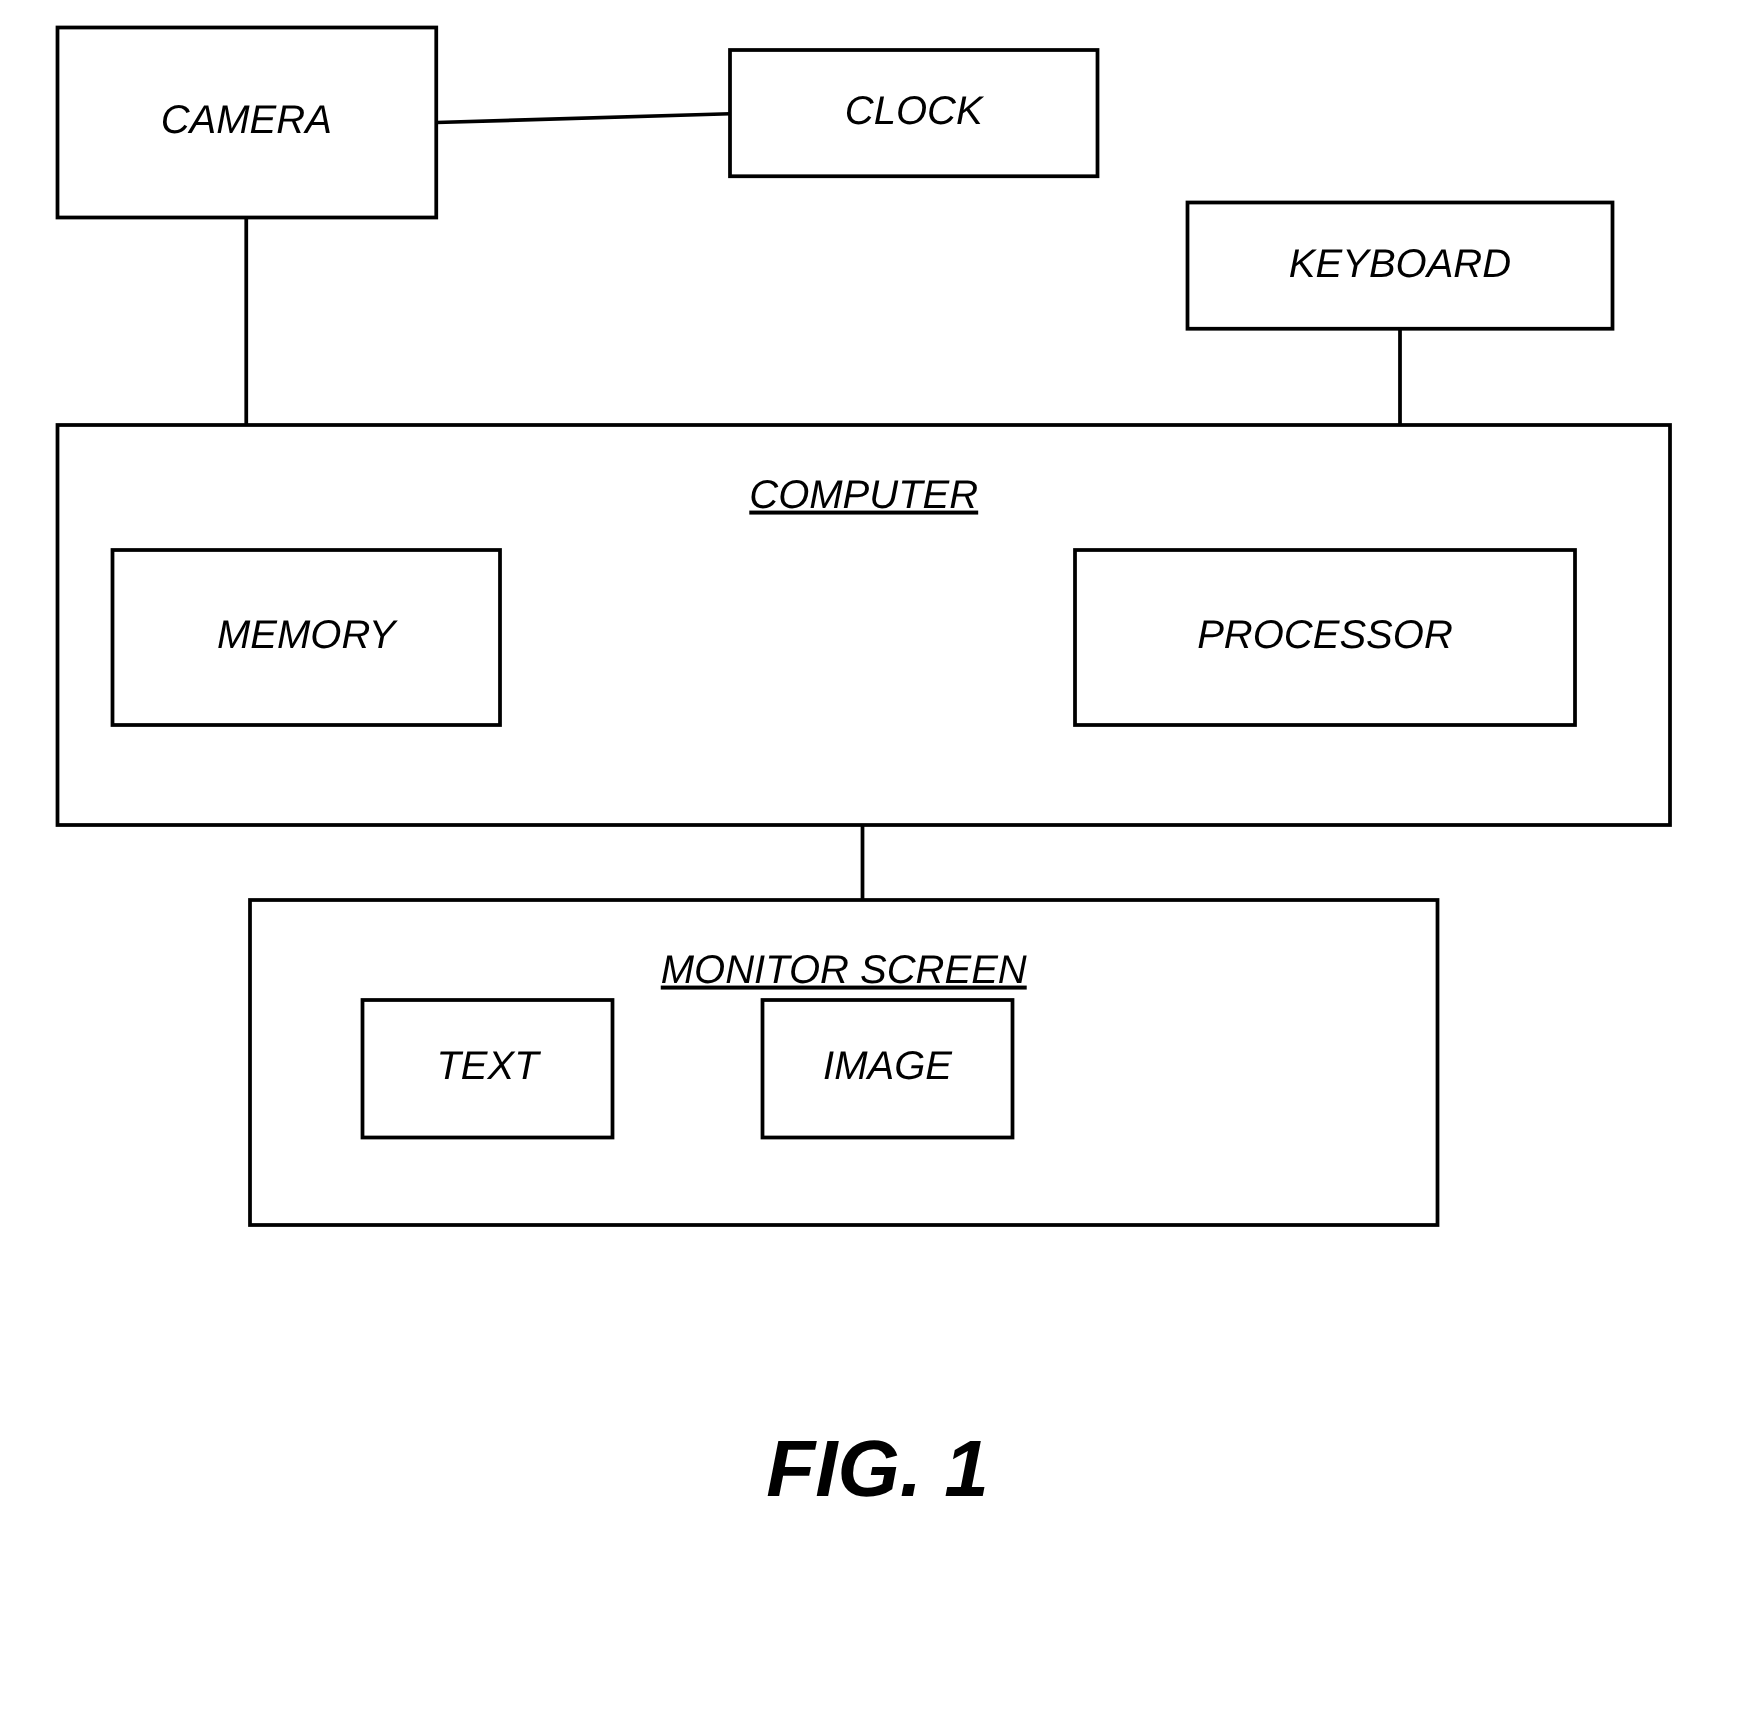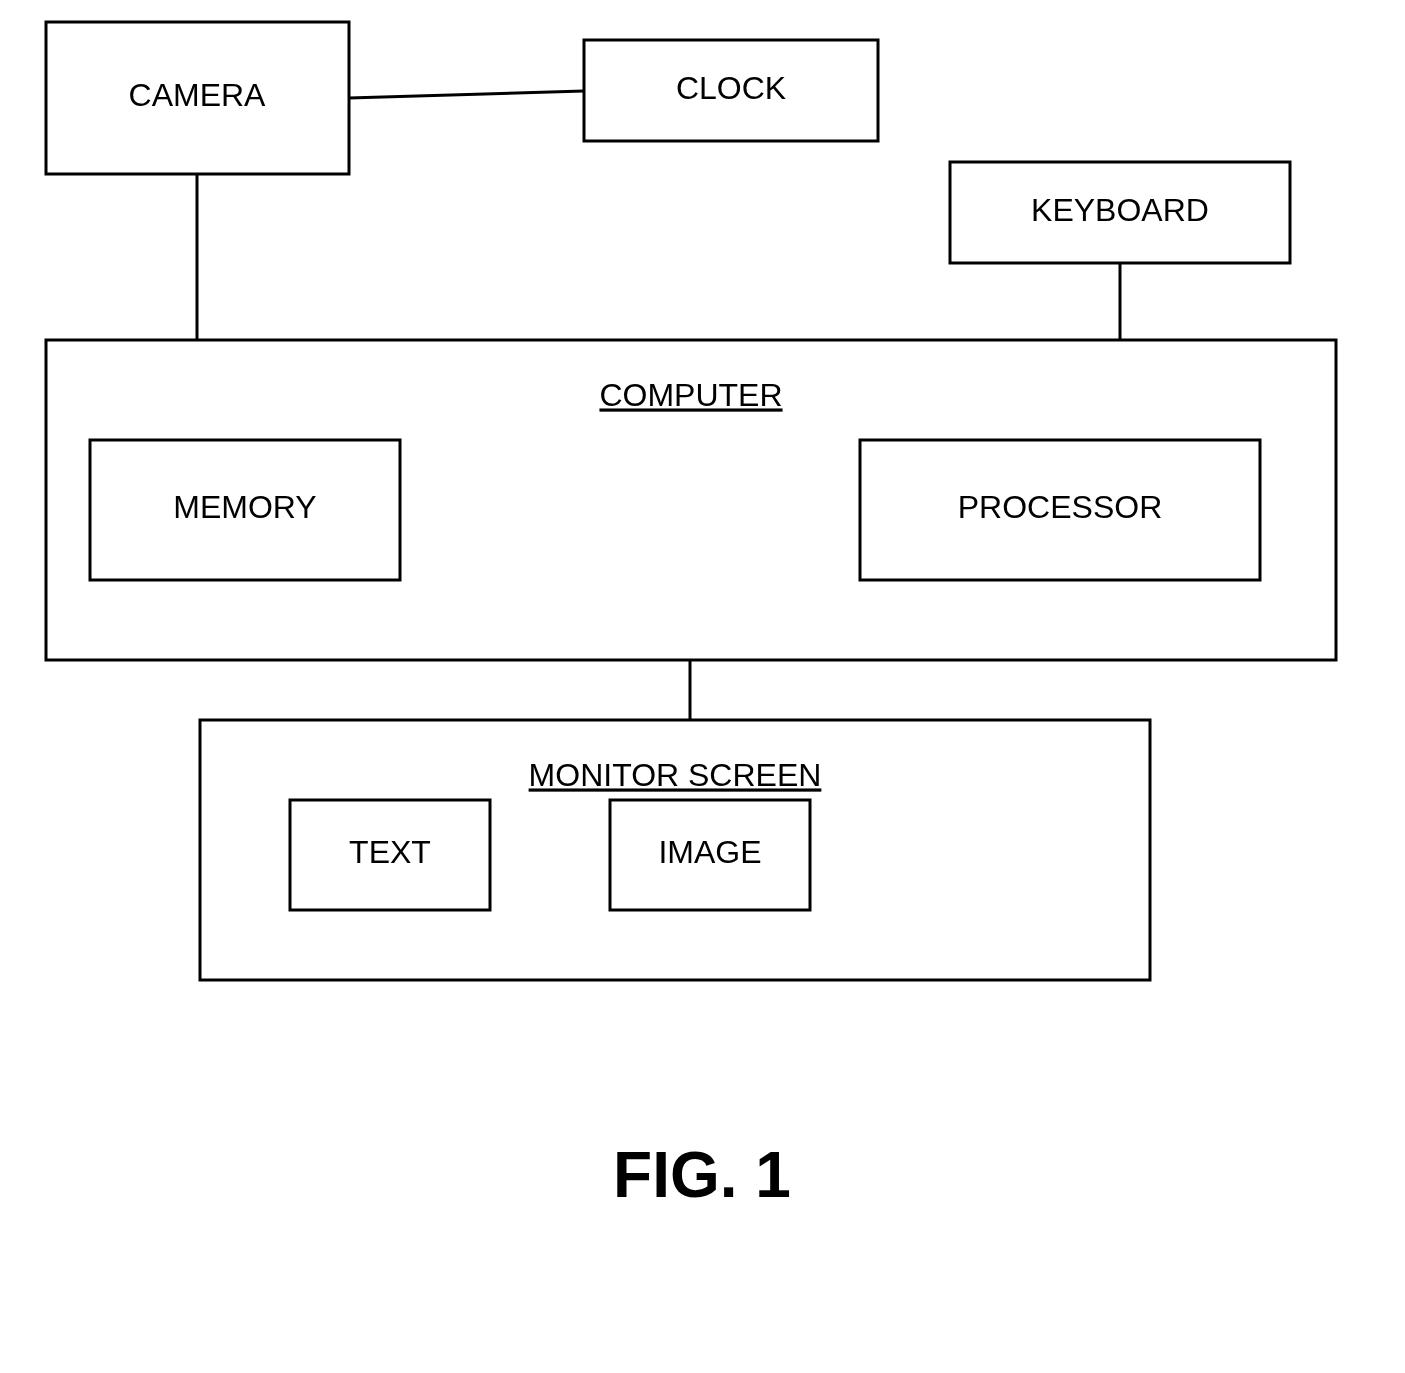--- a/index.html
+++ b/index.html
@@ -16,20 +16,21 @@
       position: relative;
       overflow: hidden;
     }
 
     .diagram-container {
       position: absolute;
       top: 0;
       left: 0;
       width: 1405px;
       height: 1250px;
+      font-style: italic;
     }
 
     svg {
       width: 1405px;
       height: 1373px;
     }
 
     .box-label {
       font-family: Arial, sans-serif;
       font-size: 32px;

